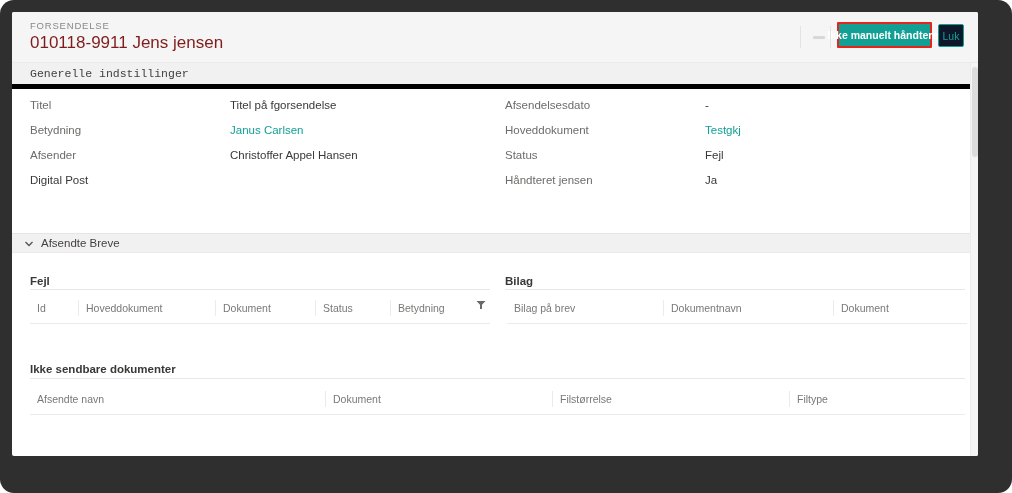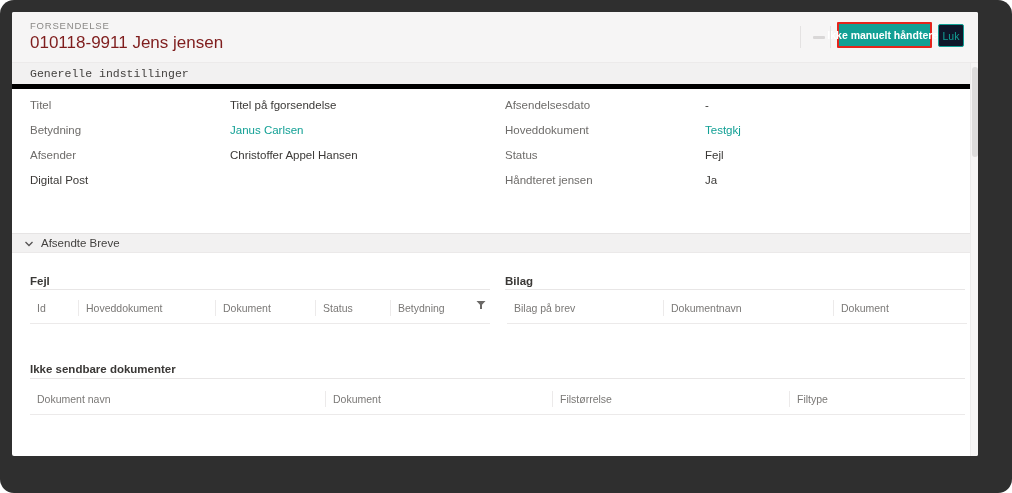--- a/index.html
+++ b/index.html
@@ -162,21 +162,21 @@
     <div class="grp-rule" style="left:493px; top:277px; width:460px;"></div>
     <div class="thead" style="left:495px; top:288px; width:460px;">
       <div class="th" style="width:156px;">Bilag på brev</div>
       <div class="th" style="width:170px;">Dokumentnavn</div>
       <div class="th" style="width:134px;">Dokument</div>
     </div>
 
     <div class="grp-title" style="left:18px; top:351px;">Ikke sendbare dokumenter</div>
     <div class="grp-rule" style="left:18px; top:366px; width:935px;"></div>
     <div class="thead" style="left:18px; top:379px; width:935px;">
-      <div class="th" style="width:295px;">Dokument navn</div>
+      <div class="th" style="width:295px;">Afsendte navn</div>
       <div class="th" style="width:227px;">Dokument</div>
       <div class="th" style="width:237px;">Filstørrelse</div>
       <div class="th" style="width:176px;">Filtype</div>
     </div>
 
     <div class="scroll-track">
       <div class="scroll-thumb"></div>
     </div>
 
   </div>

